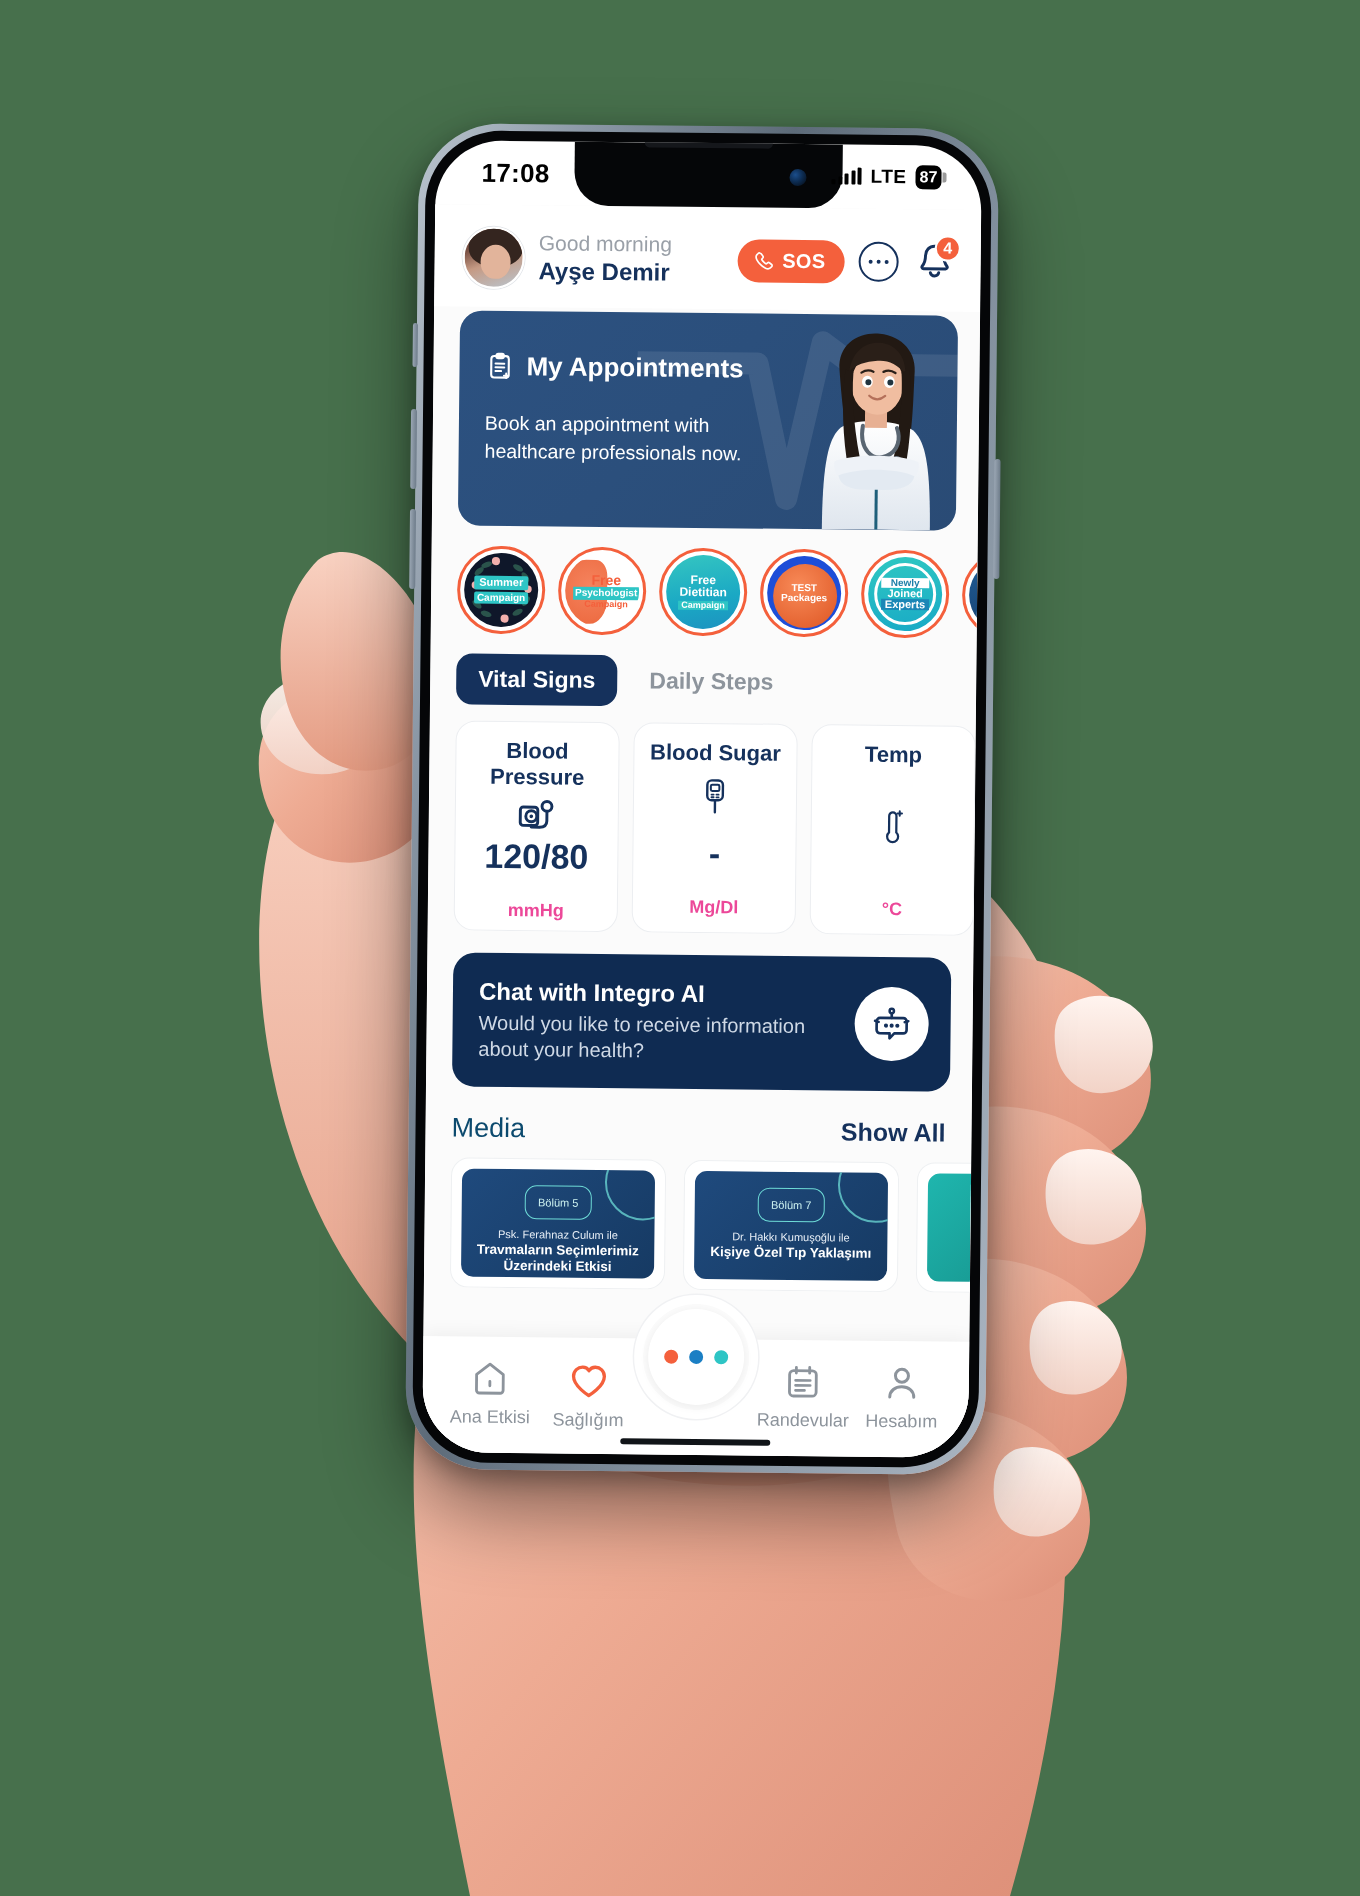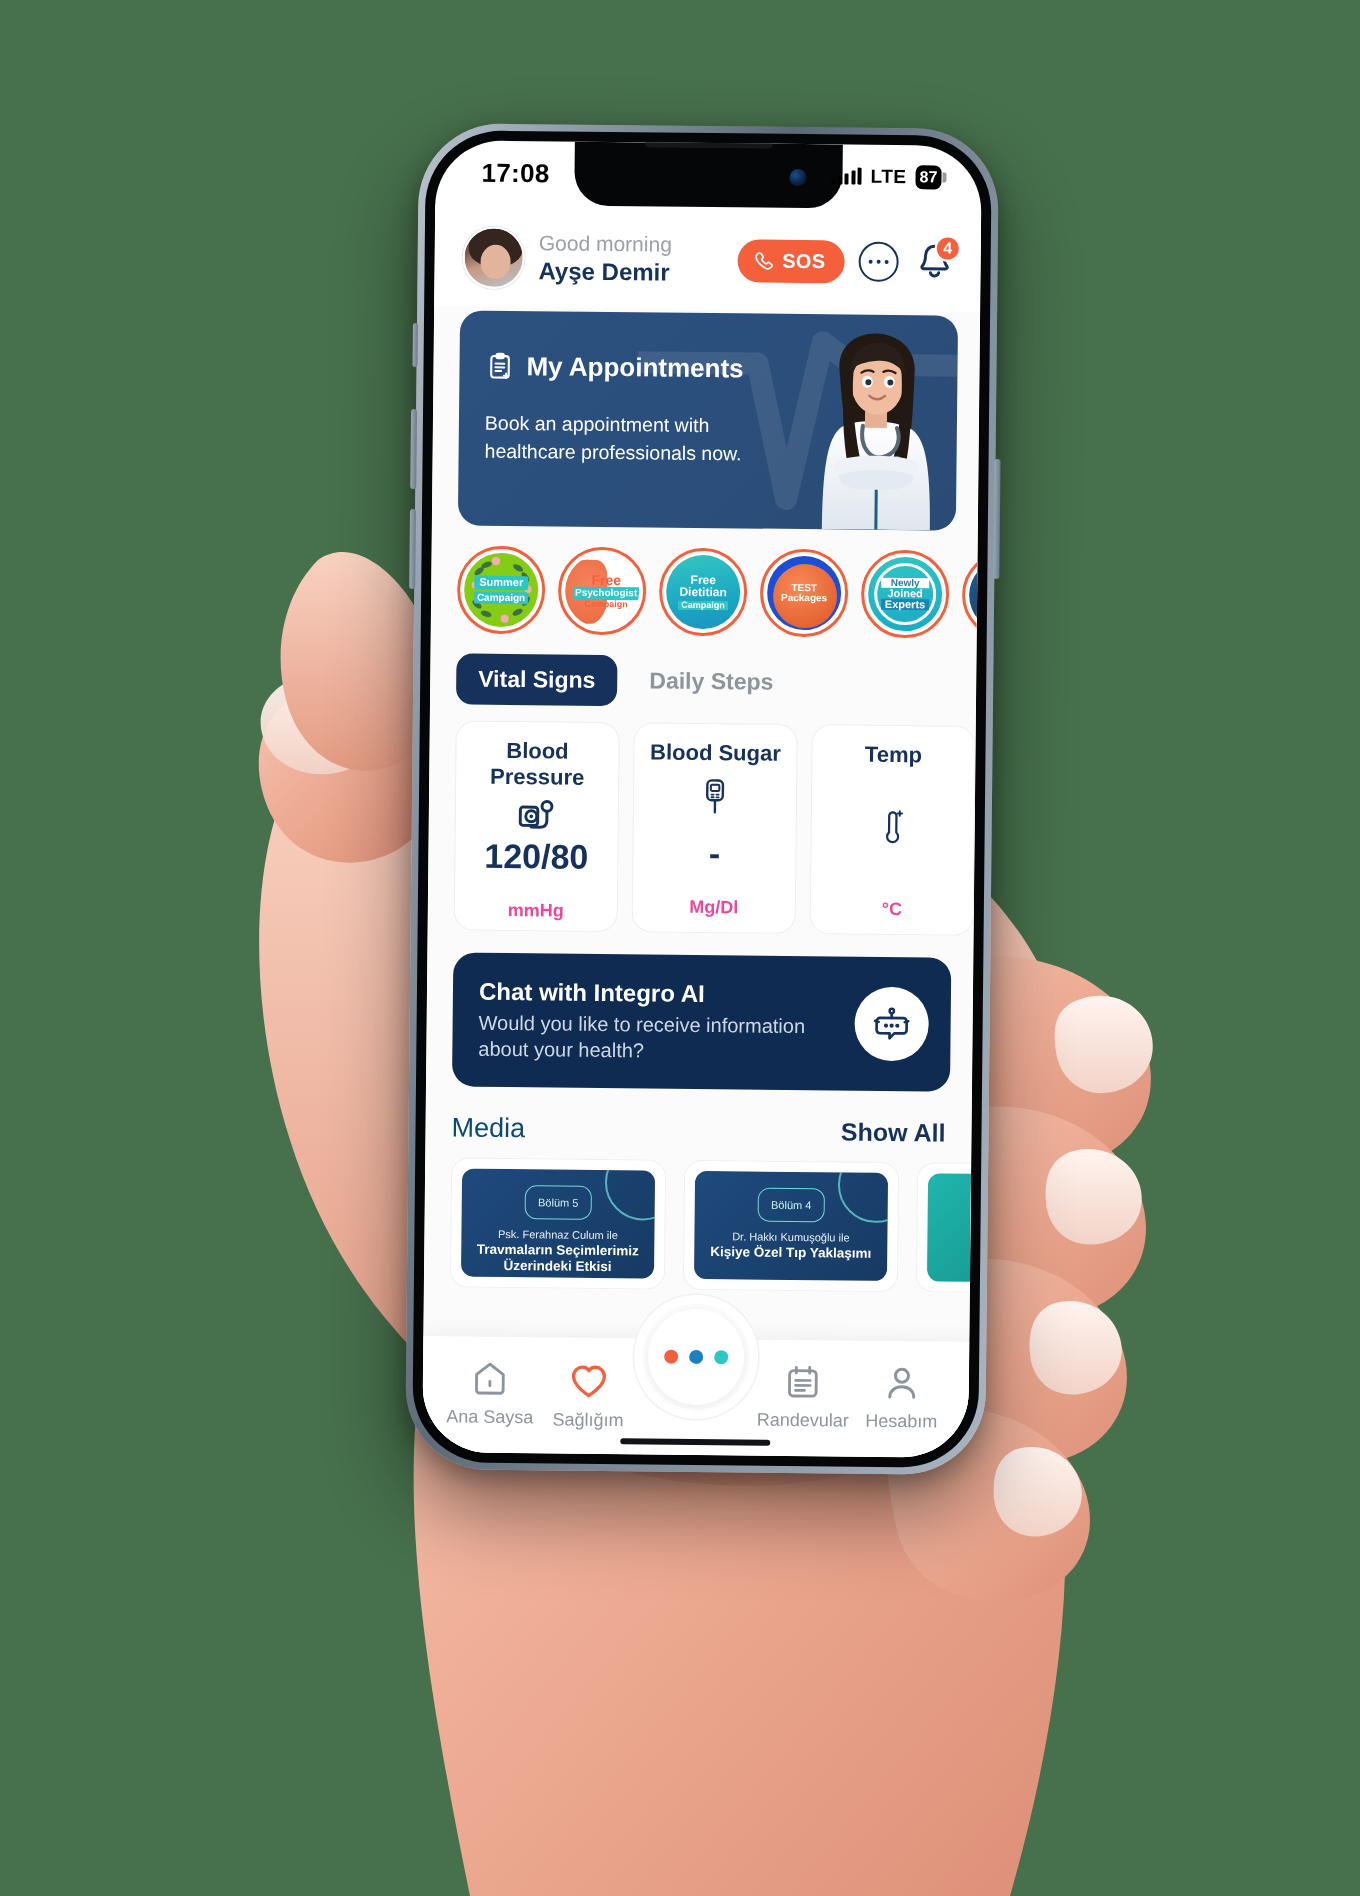--- a/index.html
+++ b/index.html
@@ -185,21 +185,21 @@
     width:100%; height:100%; border-radius:50%; overflow:hidden;
     display:flex; align-items:center; justify-content:center;
     position:relative;
   }
   .camp-txt{
     text-align:center; line-height:1.02; font-weight:bold; position:relative; z-index:3;
   }
   .camp-txt b{ display:block; }
 
   
-  .c1 .camp-in{ background:#84cc16; }
+  .c1 .camp-in{ background:#0f172a; }
   .c1 .leaf{ position:absolute; inset:0; }
   .c1 .camp-txt{ font-size:11px; }
   .c1 .l1{ background:#2ec5c5; color:#fff; padding:1px 3px; border-radius:2px; }
   .c1 .l2{ background:#2ec5c5; color:#fff; padding:1px 3px; border-radius:2px; margin-top:2px; font-size:10px; }
   
   .c2 .camp-in{ background:#fff; }
   .c2 .brain{ position:absolute; left:-2px; top:6px; width:44px; height:64px;
       background:radial-gradient(circle at 60% 40%,#f4784f,#ea5a2c); border-radius:60% 30% 45% 55%; opacity:.92; }
   .c2 .camp-txt{ font-size:11px; margin-left:8px; }
   .c2 .p1{ color:#f4603c; font-size:14px; }
@@ -661,21 +661,21 @@
               <div class="mthumb">
                 <div class="arc"></div>
                 <div class="mbadge">Bölüm 5</div>
                 <div class="mpresenter">Psk. Ferahnaz Culum ile</div>
                 <div class="mtitle">Travmaların Seçimlerimiz Üzerindeki Etkisi</div>
               </div>
             </div>
             <div class="mcard">
               <div class="mthumb">
                 <div class="arc"></div>
-                <div class="mbadge">Bölüm 4</div>
+                <div class="mbadge">Bölüm 7</div>
                 <div class="mpresenter">Dr. Hakkı Kumuşoğlu ile</div>
                 <div class="mtitle">Kişiye Özel Tıp Yaklaşımı</div>
               </div>
             </div>
             <div class="mcard">
               <div class="mthumb teal">
                 
                 
                 
               </div>
@@ -690,21 +690,21 @@
             <span style="background:#f4603c"></span>
             <span style="background:#1b7fc4"></span>
             <span style="background:#2ec5c5"></span>
           </div>
 
           <div class="nav">
             <svg width="40" height="40" viewBox="0 0 24 24">
               <path d="M12 3.2 L20 9.4 v9.4 a1.8 1.8 0 0 1 -1.8 1.8 H5.8 A1.8 1.8 0 0 1 4 18.8 V9.4 Z" fill="none" stroke="#8d949c" stroke-width="1.7" stroke-linejoin="round"></path>
               <path d="M12 13.6 v2.6" stroke="#8d949c" stroke-width="1.7" stroke-linecap="round"></path>
             </svg>
-            <div class="lbl">Ana Saysa</div>
+            <div class="lbl">Ana Etkisi</div>
           </div>
 
           <div class="nav on">
             <svg width="42" height="42" viewBox="0 0 24 24">
               <path d="M12 20.4 C12 20.4 3.2 15.2 3.2 9.4 C3.2 6.4 5.6 4.2 8.4 4.2 C10.2 4.2 11.4 5.2 12 6.2 C12.6 5.2 13.8 4.2 15.6 4.2 C18.4 4.2 20.8 6.4 20.8 9.4 C20.8 15.2 12 20.4 12 20.4 Z" fill="none" stroke="#f4603c" stroke-width="1.9" stroke-linejoin="round"></path>
             </svg>
             <div class="lbl">Sağlığım</div>
           </div>
 
           <div style="width:118px"></div>

